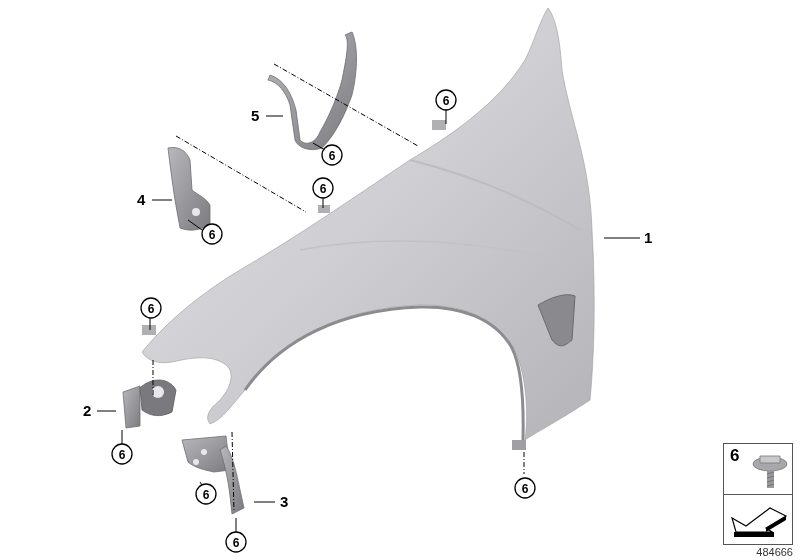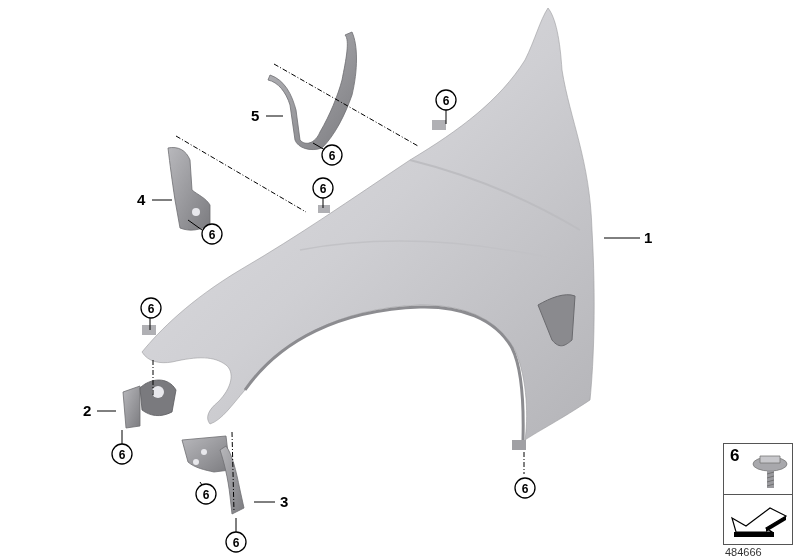--- a/index.html
+++ b/index.html
@@ -3,21 +3,21 @@
 <meta charset="utf-8">
 <style>
   html, body { margin:0; padding:0; background:#ffffff; }
   body { width:800px; height:560px; position:relative; overflow:hidden; font-family:"Liberation Sans", sans-serif; }
   #diagram { position:absolute; left:0; top:0; width:800px; height:560px; }
   .callout-num { font-family:"Liberation Sans", sans-serif; font-weight:bold; font-size:15px; fill:#000; }
   .circle-num { font-family:"Liberation Sans", sans-serif; font-weight:bold; font-size:12px; fill:#000; }
   .legend-box { position:absolute; left:723px; top:443px; width:68px; height:100px; border:1px solid #555; background:#fff; }
   .legend-top { position:absolute; left:0; top:0; width:68px; height:50px; border-bottom:1px solid #555; }
   .legend-num { position:absolute; left:6px; top:2px; font-weight:bold; font-size:17px; color:#000; }
-  .doc-id { position:absolute; left:725px; top:546px; width:68px; text-align:left; font-size:11px; color:#333; }
+  .doc-id { position:absolute; left:725px; top:546px; width:68px; text-align:right; font-size:11px; color:#333; }
 </style>
 </head>
 <body>
 
 <svg id="diagram" viewBox="0 0 800 560" xmlns="http://www.w3.org/2000/svg">
   <defs>
     <linearGradient id="panelGrad" x1="0" y1="0" x2="1" y2="1">
       <stop offset="0" stop-color="#e0e0e4"></stop>
       <stop offset="0.5" stop-color="#cfcfd3"></stop>
       <stop offset="1" stop-color="#b4b4b8"></stop>

